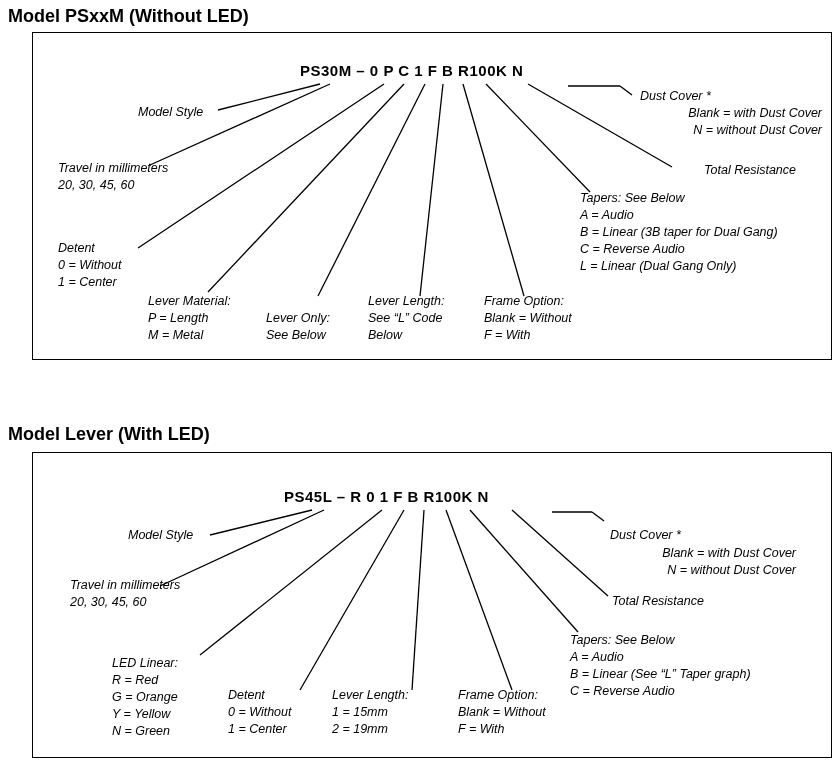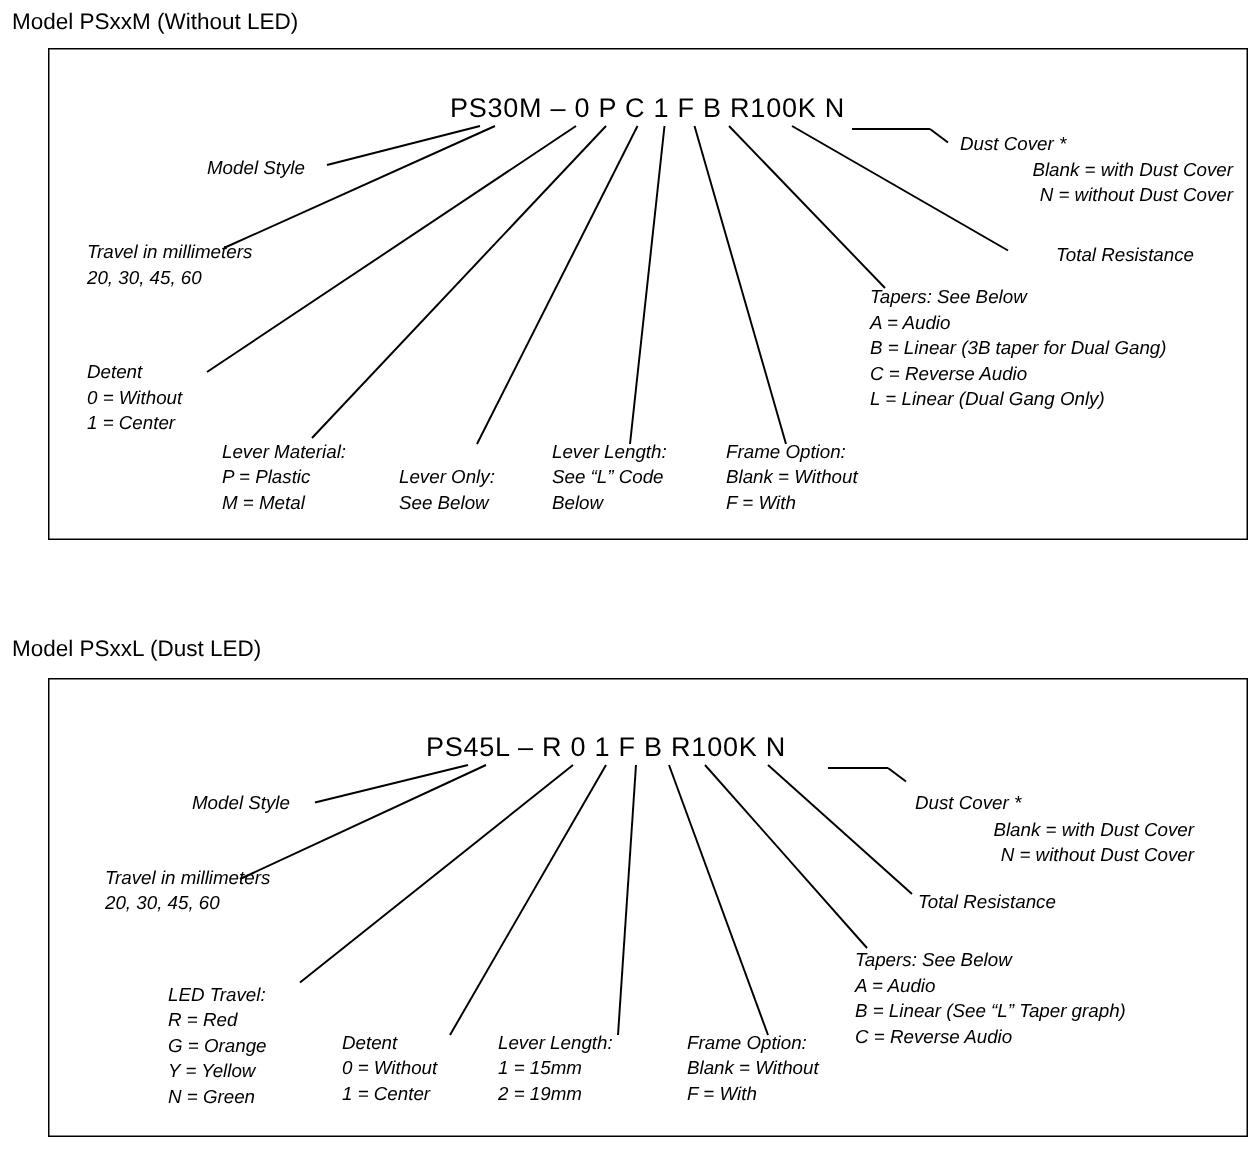--- a/index.html
+++ b/index.html
@@ -9,36 +9,36 @@
   }
   body {
     width: 838px;
     height: 770px;
     font-family: "Liberation Sans", sans-serif;
     color: #000000;
     position: relative;
     overflow: hidden;
   }
   .section-title {
-    font-size: 15px;
-    font-weight: normal;
+    font-size: 18px;
+    font-weight: bold;
     position: absolute;
     white-space: nowrap;
     text-align: right;
   }
   .panel {
     position: absolute;
     border: 1.5px solid #000000;
     background: #ffffff;
     box-sizing: border-box;
   }
   .code-line {
     position: absolute;
-    font-size: 18px;
-    font-weight: normal;
+    font-size: 15px;
+    font-weight: bold;
     letter-spacing: 0.5px;
     white-space: nowrap;
   }
   .label {
     position: absolute;
     font-size: 12.5px;
     line-height: 17px;
     white-space: nowrap;
     font-style: italic;
   }
@@ -89,21 +89,21 @@
 <div class="label" style="left:138px; top:104px;">Model Style</div>
 
 <div class="label" style="left:58px; top:160px; white-space:pre;">Travel in millimeters
 20, 30, 45, 60</div>
 
 <div class="label" style="left:58px; top:240px; white-space:pre;">Detent
 0 = Without
 1 = Center</div>
 
 <div class="label" style="left:148px; top:293px; white-space:pre;">Lever Material:
-P = Plastic
+P = Length
 M = Metal</div>
 
 <div class="label" style="left:266px; top:310px; white-space:pre;">Lever Only:
 See Below</div>
 
 <div class="label" style="left:368px; top:293px; white-space:pre;">Lever Length:
 See “L” Code
 Below</div>
 
 <div class="label" style="left:484px; top:293px; white-space:pre;">Frame Option:
@@ -116,21 +116,21 @@
 C = Reverse Audio
 L = Linear (Dual Gang Only)</div>
 
 <div class="label" style="left:640px; top:88px;">Dust Cover *</div>
 
 <div class="label right" style="left:440px; top:105px; width:382px; white-space:pre;">Blank = with Dust Cover
 N = without Dust Cover</div>
 
 <div class="label right" style="left:440px; top:162px; width:356px;">Total Resistance</div>
 
-<div class="section-title" style="left:8px; top:424px;">Model PSxxL (Dust LED)</div>
+<div class="section-title" style="left:8px; top:424px;">Model Lever (With LED)</div>
 
 <div class="panel" style="left:32px; top:452px; width:800px; height:306px;"></div>
 
 <div class="code-line" style="left:284px; top:488px;">PS45L – R 0 1 F B R100K N</div>
 
 <svg class="leaders" width="838" height="770">
 
   <line x1="210" y1="535" x2="312" y2="510" stroke="#000" stroke-width="1.3"></line>
 
   <line x1="160" y1="586" x2="324" y2="510" stroke="#000" stroke-width="1.3"></line>
@@ -149,21 +149,21 @@
 
   <line x1="552" y1="512" x2="592" y2="512" stroke="#000" stroke-width="1.3"></line>
   <line x1="592" y1="512" x2="604" y2="521" stroke="#000" stroke-width="1.3"></line>
 </svg>
 
 <div class="label" style="left:128px; top:527px;">Model Style</div>
 
 <div class="label" style="left:70px; top:577px; white-space:pre;">Travel in millimeters
 20, 30, 45, 60</div>
 
-<div class="label" style="left:112px; top:655px; white-space:pre;">LED Travel:
+<div class="label" style="left:112px; top:655px; white-space:pre;">LED Linear:
 R = Red
 G = Orange
 Y = Yellow
 N = Green</div>
 
 <div class="label" style="left:228px; top:687px; white-space:pre;">Detent
 0 = Without
 1 = Center</div>
 
 <div class="label" style="left:332px; top:687px; white-space:pre;">Lever Length:

